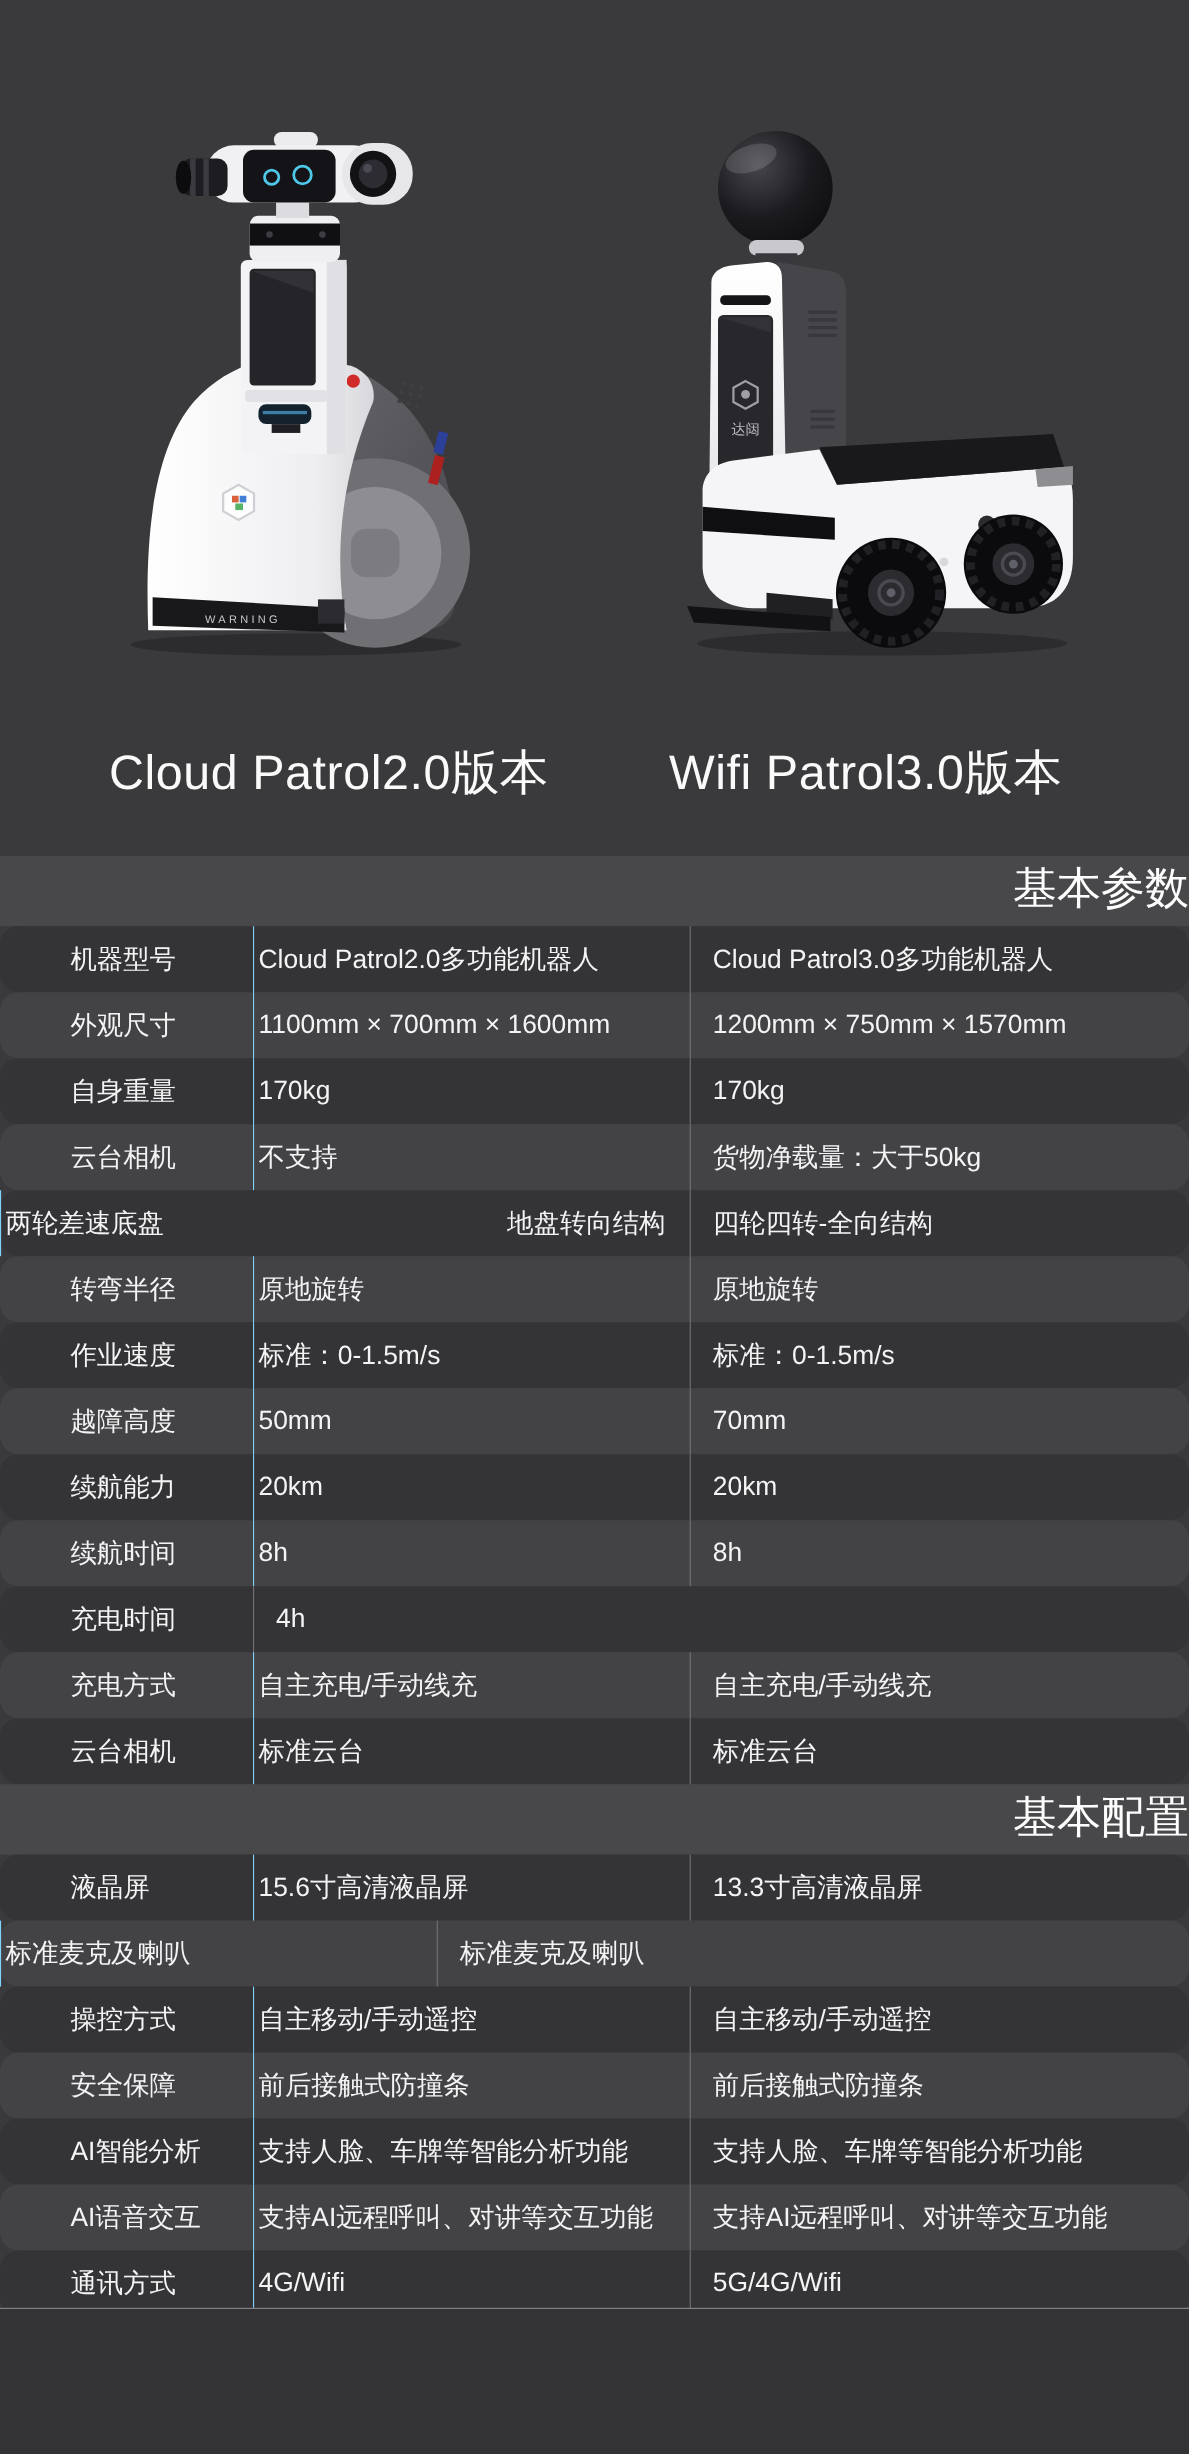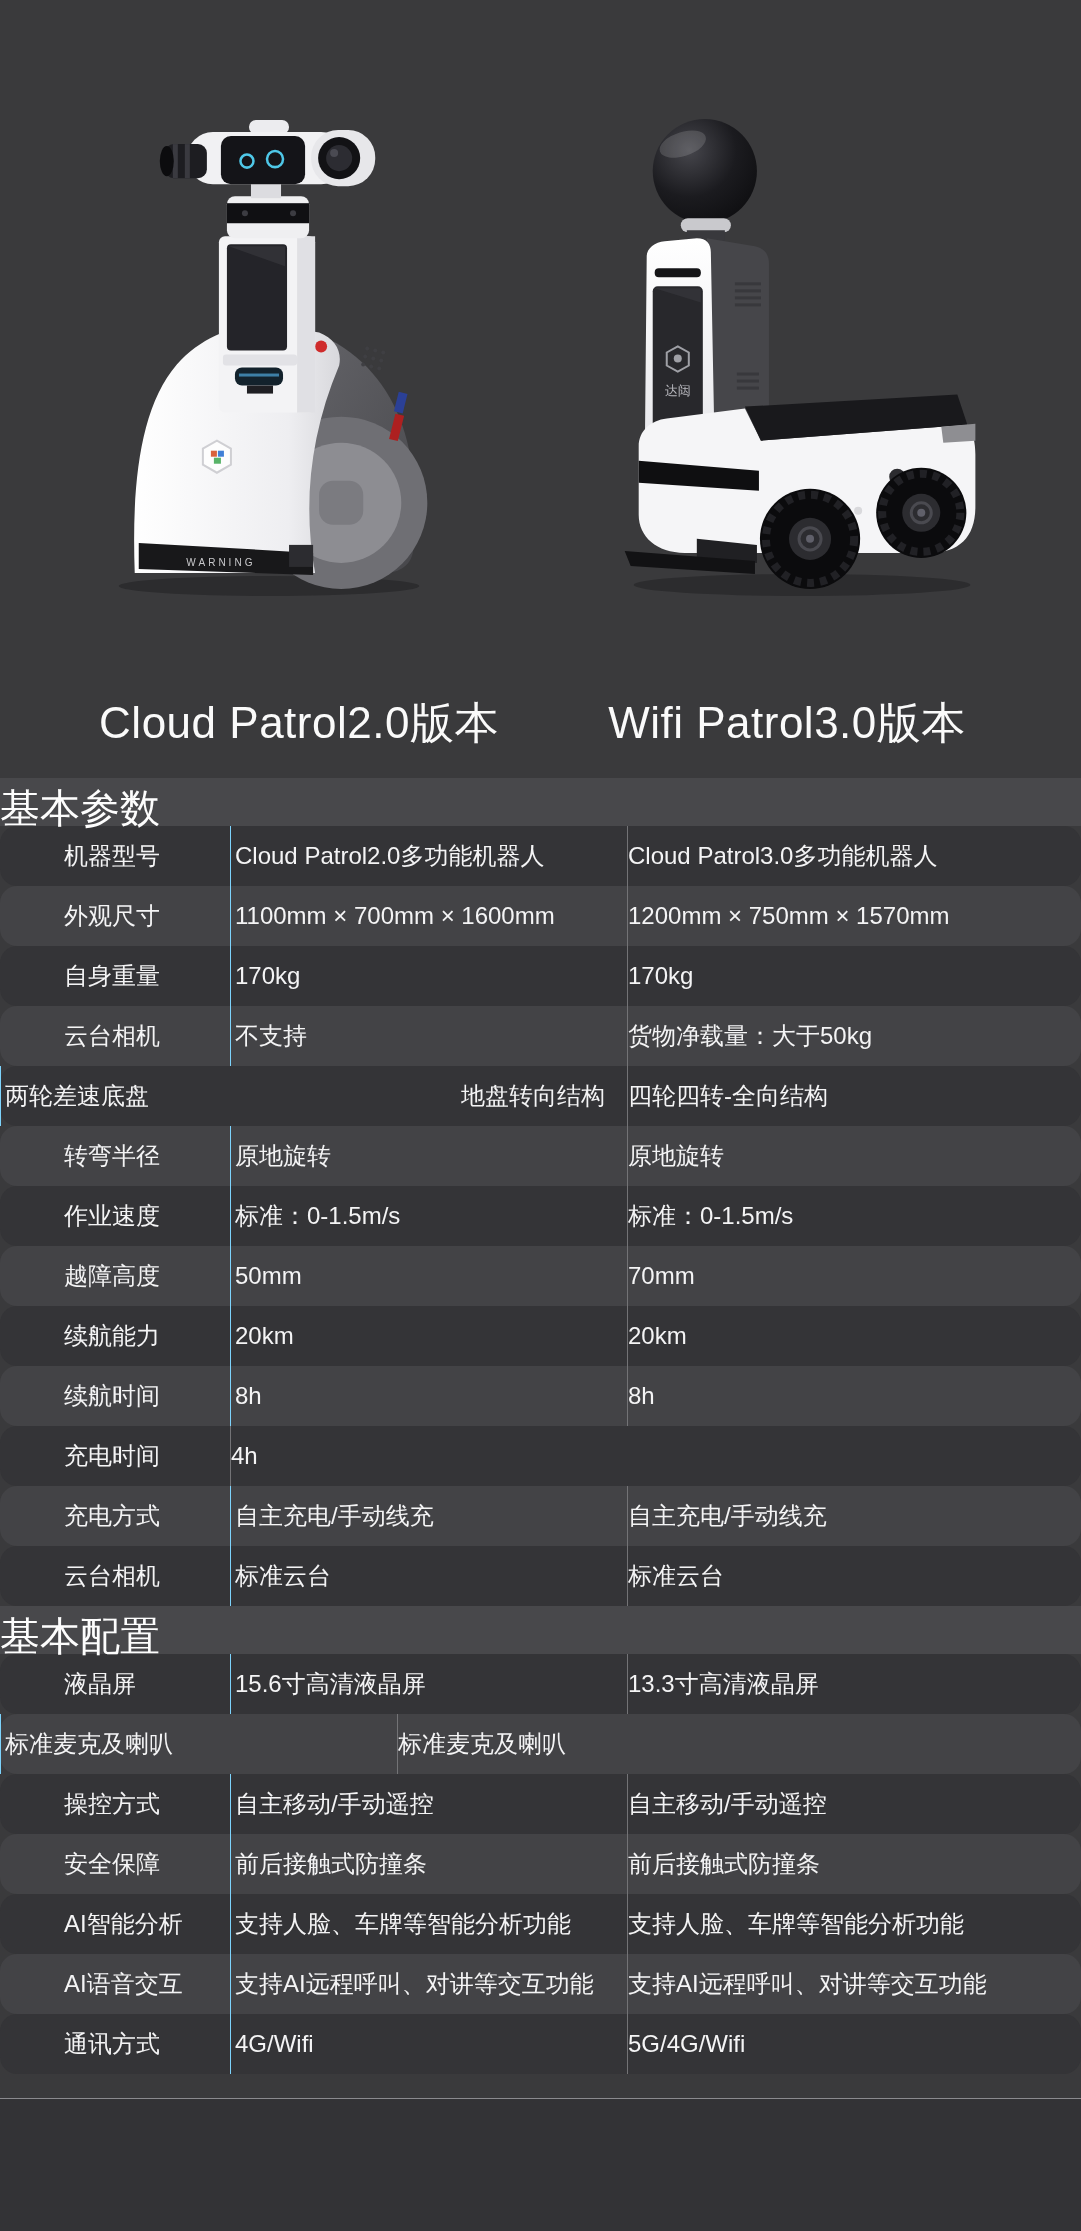--- a/index.html
+++ b/index.html
@@ -9,40 +9,40 @@
     font-family:"Liberation Sans","DejaVu Sans",sans-serif;
     -webkit-font-smoothing:antialiased;
   }
   
   .hero{position:absolute;top:0;left:0;width:1081px;height:778px;}
   .robot{position:absolute;}
   .robot-1{left:98px;top:106px;width:332px;height:496px;}
   .robot-2{left:596px;top:110px;width:384px;height:496px;}
   .caption{
     position:absolute;top:674px;height:58px;line-height:58px;
-    text-align:center;color:#fafafa;font-size:44px;letter-spacing:0.5px;margin-top:20px;
+    text-align:center;color:#fafafa;font-size:44px;letter-spacing:0.5px;
   }
   .cap-1{left:38px;width:522px;}
   .cap-2{left:536px;width:502px;}
   
   .spec{position:absolute;top:778px;left:0;width:1081px;}
   .section-title{
-    height:48px;line-height:60px;background:#48484b;color:#fdfdfd;
-    font-size:40px;text-align:left;
+    height:64px;line-height:60px;background:#48484b;color:#fdfdfd;
+    font-size:40px;text-align:right;
   }
   .row{display:flex;height:60px;border-radius:17px;}
   .row.dark{background:#343437;}
   .row.light{background:#434346;}
   .cell{
     display:flex;align-items:center;color:#f4f4f5;font-size:24px;
     box-sizing:border-box;white-space:nowrap;overflow:visible;
   }
   .cell.label{width:230px;padding-left:64px;}
   .cell.v1{width:397px;border-left:1px solid #7dd3fc;padding-left:4px;text-align:right;}
-  .cell.v2{flex:1;border-left:1px solid #737376;}
+  .cell.v2{flex:1;border-left:1px solid #737376;padding-left:20px;}
   
   .footer{
     position:absolute;top:2098px;left:0;width:1081px;height:133px;
     background:#333336;border-top:1px solid #8a8a8e;box-sizing:border-box;
   }
 </style>
 </head>
 <body>
 
 <div class="page">

